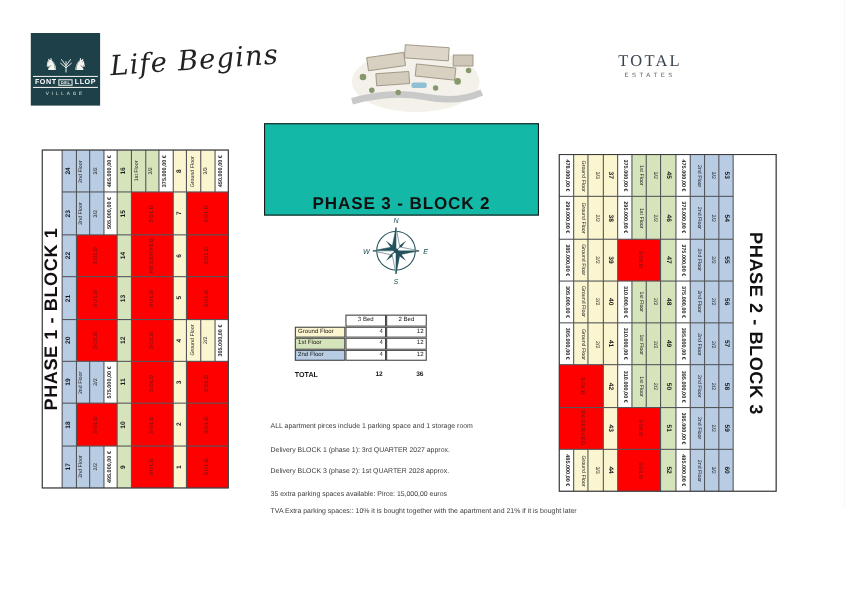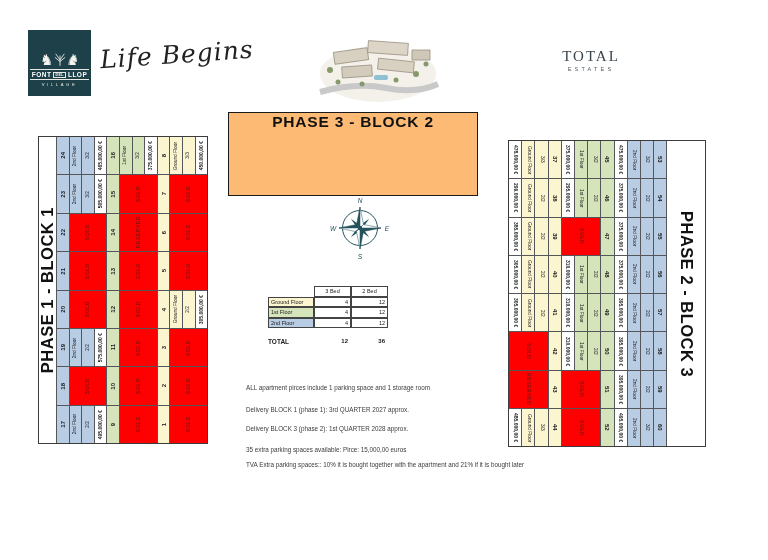--- a/index.html
+++ b/index.html
@@ -20,22 +20,22 @@
   .tagline{position:absolute;left:100px;top:40px;font-family:"DejaVu Serif",serif;font-style:italic;
            font-size:25px;color:#222;transform:rotate(-4deg);letter-spacing:1px;}
 
   .aerial{position:absolute;left:316px;top:28px;}
 
   .silc{position:absolute;left:556px;top:48px;width:70px;text-align:center;}
   .silc-name{font-family:"Liberation Serif",serif;font-size:15px;letter-spacing:2px;color:#39434e;}
   .silc-sub{font-size:5.5px;letter-spacing:3.2px;color:#515c66;margin-top:1px;}
 
   
-  .phase-title-box{position:absolute;left:228px;top:112px;width:248px;height:82px;border:1.6px solid #1a1a1a;
-                   display:flex;align-items:flex-start;justify-content:center;background:#fdba74;}
+  .phase-title-box{position:absolute;left:240px;top:112px;width:248px;height:82px;border:1.6px solid #1a1a1a;
+                   display:flex;align-items:flex-end;justify-content:center;background:#14b8a6;}
   .phase-title-box span{font-size:15.5px;font-weight:600;letter-spacing:0.8px;color:#111;}
 
   .compass{position:absolute;left:328px;top:196px;}
 
   .summary{position:absolute;left:268px;top:286px;display:grid;grid-template-columns:46px 37px 37px;
            grid-auto-rows:10.5px;font-size:5.5px;}
   .st{border:0.35px solid #444;display:flex;align-items:center;overflow:hidden;background:#fff;}
   .st.corner{border:none;background:transparent;}
   .st.head{justify-content:center;}
   .st.lab{padding-left:2px;}

